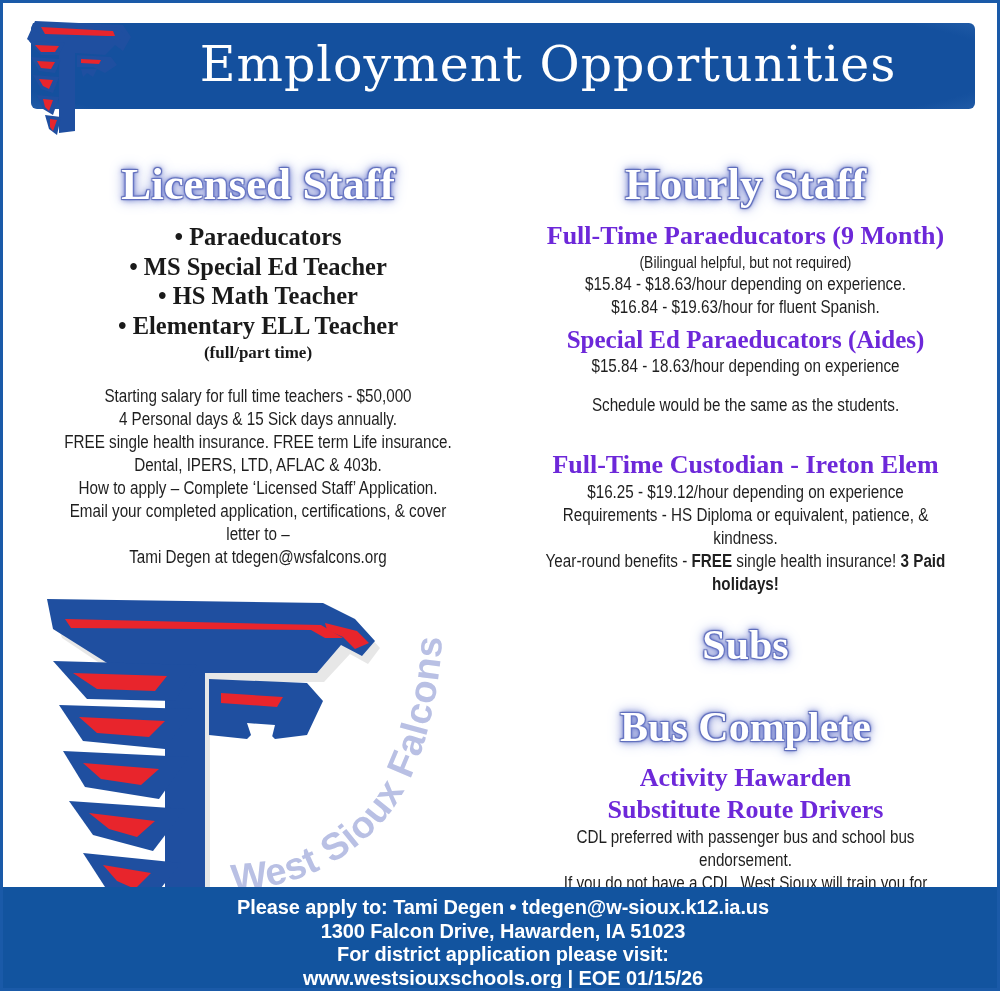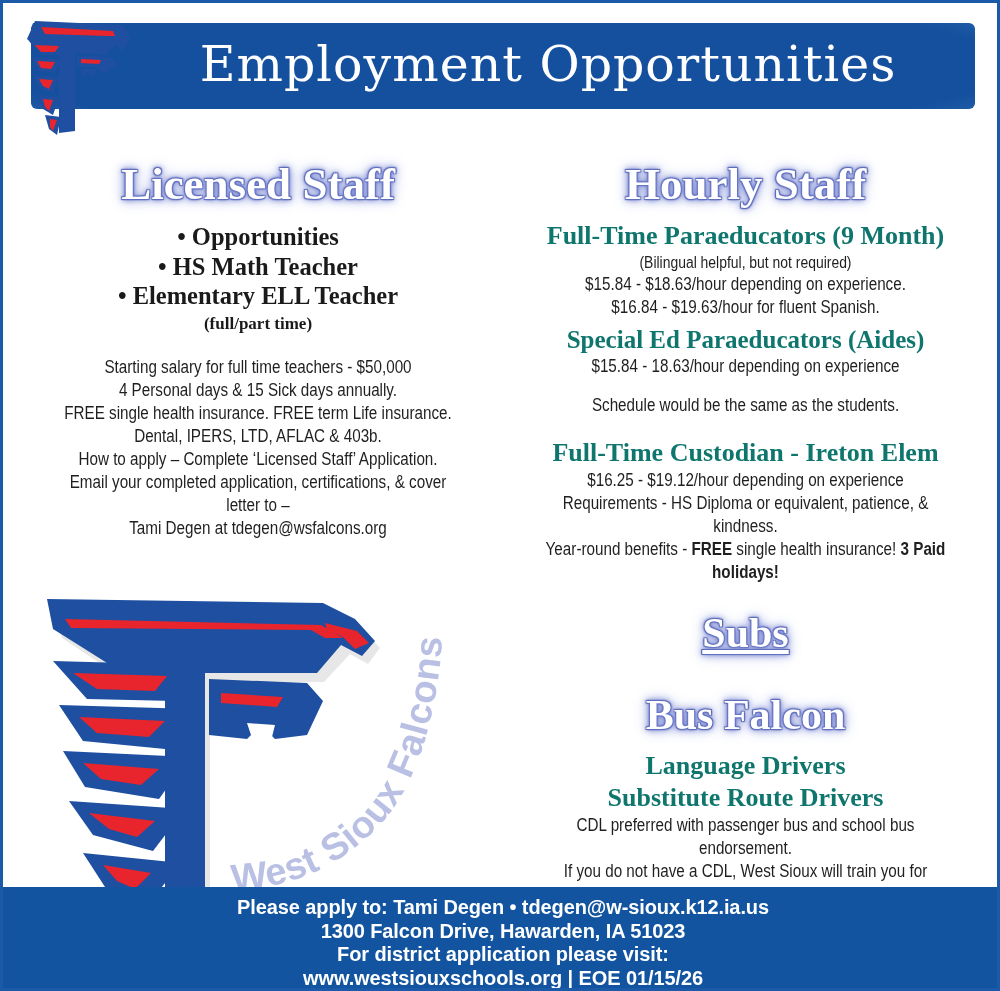--- a/index.html
+++ b/index.html
@@ -92,21 +92,21 @@
       0 0 5px #6575c8,
       0 0 9px #7b88d2,
       0 0 15px #98a3dd,
       1px 1px 1px #44519e,
       -1px -1px 1px #44519e,
       1px -1px 1px #44519e,
       -1px 1px 1px #44519e;
   }
   .h-licensed { font-size: 45px; line-height: 56px; }
   .h-hourly   { font-size: 45px; line-height: 56px; }
-  .h-subs     { font-size: 42px; line-height: 54px; text-decoration: underline; }
+  .h-subs     { font-size: 42px; line-height: 54px; }
   .h-bus      { font-size: 42px; line-height: 54px; }
 
   
   .serif-bold {
     font-family: "Liberation Serif", serif;
     font-weight: bold;
     color: #1a1a1a;
     text-align: center;
   }
 
@@ -135,21 +135,21 @@
     color: #1f1f1f;
     text-align: center;
     transform: scaleX(0.87);
   }
 
   .hdr-job {
     font-family: "Liberation Serif", serif;
     font-weight: bold;
     font-size: 25px;
     line-height: 30px;
-    color: #0f766e;
+    color: #6d28d9;
     text-align: center;
   }
   .hdr-job-lg {
     font-size: 26px;
     line-height: 32px;
   }
   .spacer-md { height: 20px; }
 
   .b { font-weight: bold; }
 
@@ -284,21 +284,22 @@
     </g>
   </svg>
 
   <div class="columns">
 
     <div class="col col-left">
 
       <div class="section-heading h-licensed" style="margin-top:8px;">Licensed Staff</div>
 
       <div style="margin-top:10px;">
-        <div class="serif-bold job-item">• Opportunities</div>
+        <div class="serif-bold job-item">• Paraeducators</div>
+        <div class="serif-bold job-item">• MS Special Ed Teacher</div>
         <div class="serif-bold job-item">• HS Math Teacher</div>
         <div class="serif-bold job-item">• Elementary ELL Teacher</div>
         <div class="serif-bold job-note">(full/part time)</div>
       </div>
 
       <div class="spacer-md"></div>
 
       <div>
         <div class="detail-line">Starting salary for full time teachers - $50,000</div>
         <div class="detail-line">4 Personal days &amp; 15 Sick days annually.</div>
@@ -323,36 +324,36 @@
 
       <div style="margin-top:6px;">
         <div class="hdr-job">Special Ed Paraeducators (Aides)</div>
         <div class="detail-line">$15.84 - 18.63/hour depending on experience</div>
       </div>
 
       <div style="margin-top:16px;">
         <div class="detail-line">Schedule would be the same as the students.</div>
       </div>
 
-      <div style="margin-top:20px;">
+      <div style="margin-top:32px;">
         <div class="hdr-job hdr-job-lg">Full-Time Custodian - Ireton Elem</div>
         <div class="detail-line">$16.25 - $19.12/hour depending on experience</div>
         <div class="detail-line">Requirements - HS Diploma or equivalent, patience, &amp; kindness.</div>
         <div class="detail-line">
           <span>Year-round benefits - </span><span class="b">FREE</span><span> single health insurance! </span><span class="b">3 Paid holidays!</span>
         </div>
       </div>
 
       <div class="section-heading h-subs" style="margin-top:22px;">Subs</div>
 
 
-      <div class="section-heading h-bus" style="margin-top:28px;">Bus Falcon</div>
+      <div class="section-heading h-bus" style="margin-top:28px;">Bus Complete</div>
 
       <div style="margin-top:8px;">
-        <div class="hdr-job hdr-job-lg">Language Drivers</div>
+        <div class="hdr-job hdr-job-lg">Activity Hawarden</div>
         <div class="hdr-job hdr-job-lg">Substitute Route Drivers</div>
         <div class="detail-line">CDL preferred with passenger bus and school bus endorsement.</div>
         <div class="detail-line">If you do not have a CDL, West Sioux will train you for obtaining your CDL</div>
       </div>
 
     </div>
   </div>
 
   <div class="footer">
     <div class="footer-line">Please apply to: Tami Degen • tdegen@w-sioux.k12.ia.us</div>

